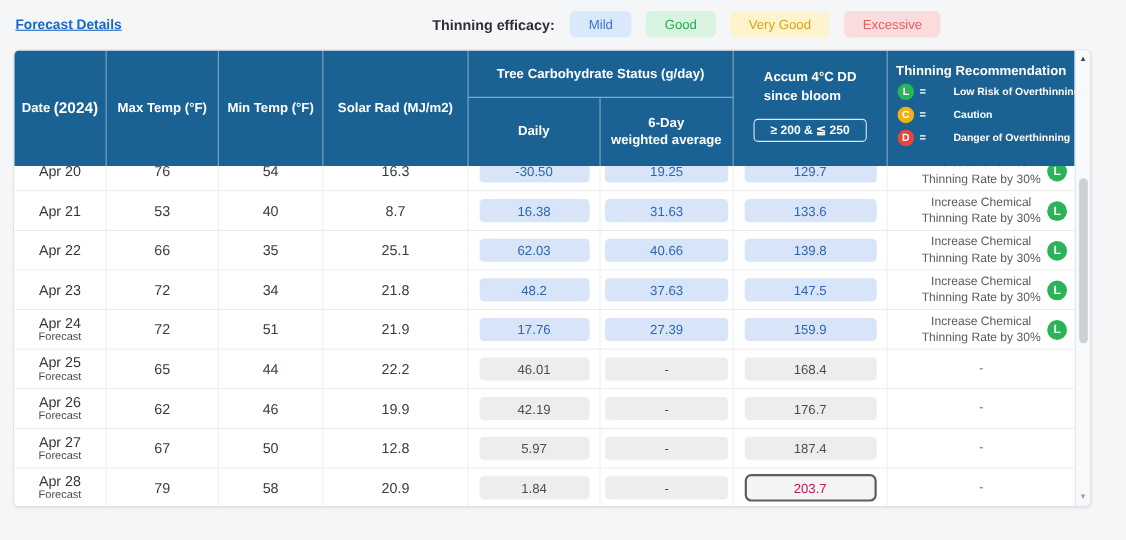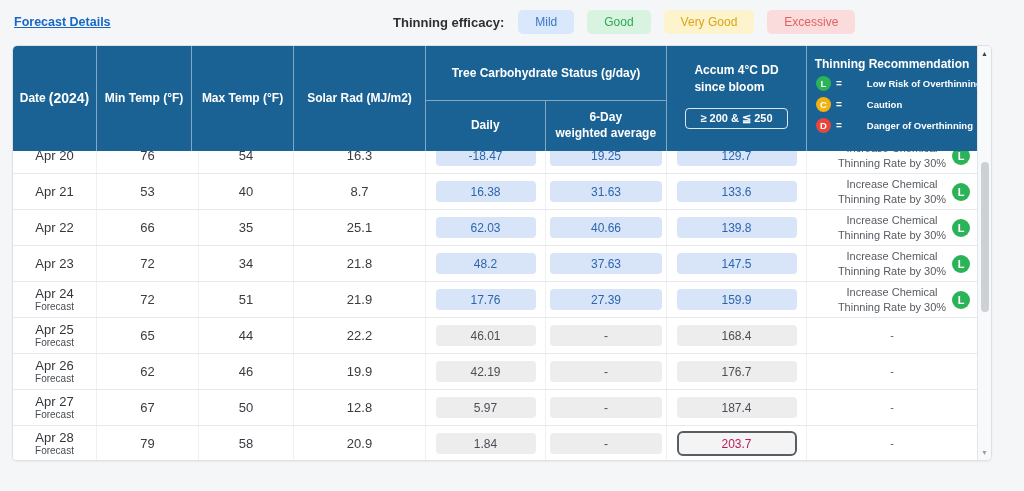--- a/index.html
+++ b/index.html
@@ -29,21 +29,21 @@
   .c-max   { width:102px; }
   .c-min   { width:95px; }
   .c-solar { width:132px; }
   .c-daily { width:120px; }
   .c-avg   { width:121px; }
   .c-accum { width:140px; }
   .c-rec   { width:170px; }
   .yr { font-size:14px; margin-left:3px; font-weight:700; }
 
   .hgroup { width:241px; display:flex; flex-direction:column; border-right:1px solid rgba(255,255,255,0.45); }
-  .hgroup-title { height:55px; display:flex; align-items:center; justify-content:center;
+  .hgroup-title { height:43px; display:flex; align-items:center; justify-content:center;
                   font-weight:700; font-size:12px; border-bottom:1px solid rgba(255,255,255,0.45); }
   .hgroup-sub { display:flex; flex:1; }
   .hsub { display:flex; align-items:center; justify-content:center; text-align:center;
           font-weight:700; font-size:12px; line-height:1.3; }
   .hsub.c-daily { border-right:1px solid rgba(255,255,255,0.45); }
 
   .hcell-accum { width:140px; display:flex; flex-direction:column; align-items:center;
                  padding-top:16px; border-right:1px solid rgba(255,255,255,0.45); }
   .accum-title { font-weight:700; font-size:12px; line-height:1.45; }
   .range-pill { margin-top:11px; border:1px solid rgba(255,255,255,0.85); border-radius:4px;
@@ -110,22 +110,22 @@
 </div>
 
 <div class="table-card">
   <div class="content">
 
     <div class="thead">
       <div class="hcell c-date">
         <span>Date</span>
           <span class="yr">(2024)</span>
       </div>
+      <div class="hcell c-max">Max Temp (°F)</div>
       <div class="hcell c-min">Min Temp (°F)</div>
-      <div class="hcell c-max">Max Temp (°F)</div>
       <div class="hcell c-solar">Solar Rad (MJ/m2)</div>
 
       <div class="hgroup">
         <div class="hgroup-title">Tree Carbohydrate Status (g/day)</div>
         <div class="hgroup-sub">
           <div class="hsub c-daily">Daily</div>
           <div class="hsub c-avg">
             <span><span>6-Day</span><br><span>weighted average</span></span>
           </div>
         </div>
@@ -166,21 +166,21 @@
       <div class="rows">
   <div class="trow">
     <div class="cell c-date date-cell">
       <div class="date-main">Apr 20</div>
 
     </div>
     <div class="cell c-max">76</div>
     <div class="cell c-min">54</div>
     <div class="cell c-solar">16.3</div>
     <div class="cell c-daily">
-      <span class="pill pill-blue">-18.47</span>
+      <span class="pill pill-blue">-30.50</span>
     </div>
     <div class="cell c-avg">
       <span class="pill pill-blue">19.25</span>
     </div>
     <div class="cell c-accum">
       <span class="pill pill-blue">129.7</span>
     </div>
     <div class="cell c-rec rec-cell">
       <span class="rec-text">Increase Chemical Thinning Rate by 30%</span>
       <span class="risk-badge" style="background: rgb(43, 179, 87);">L</span>

